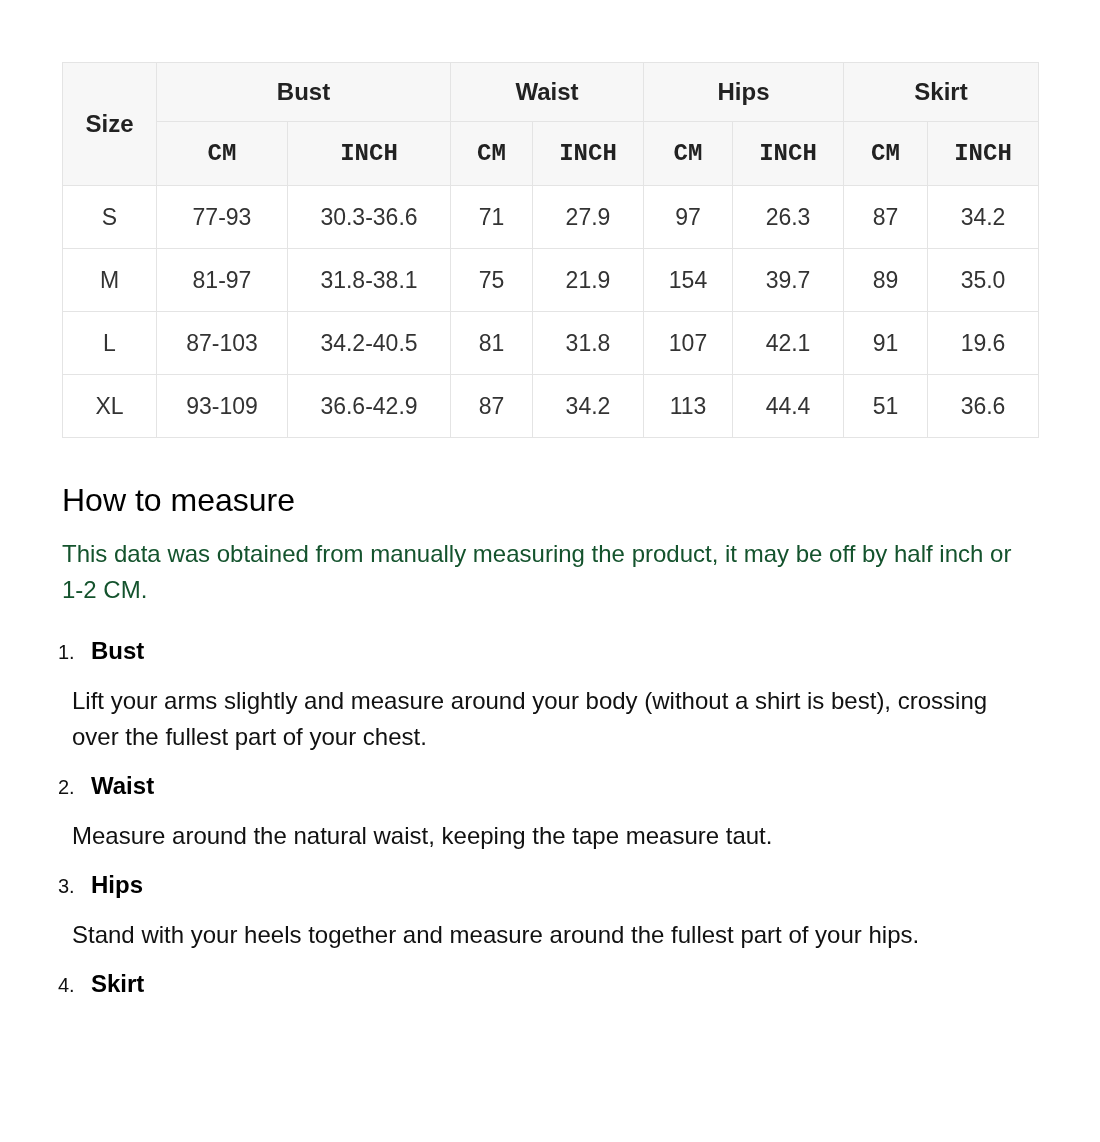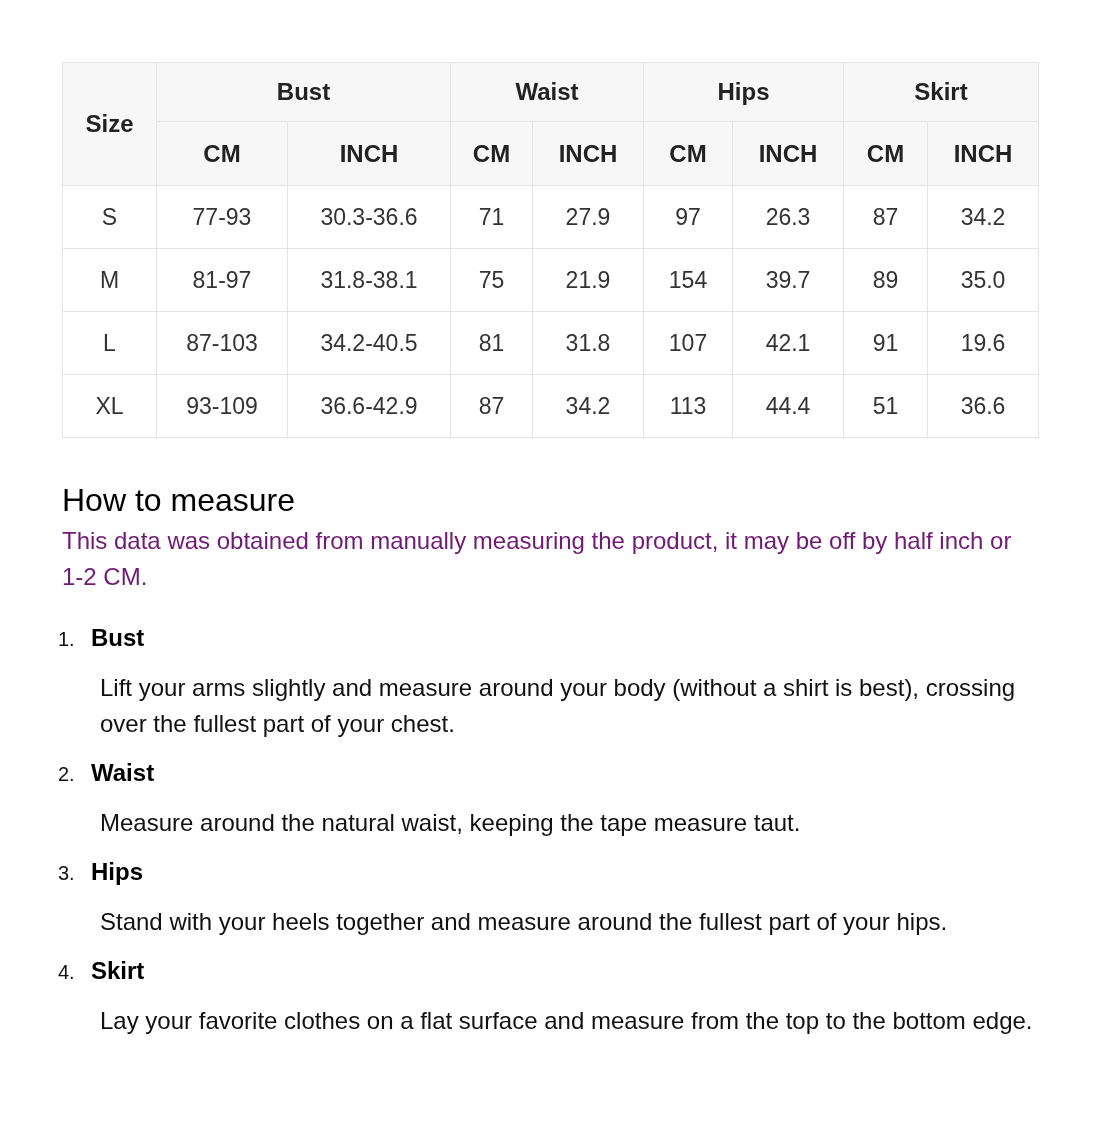--- a/index.html
+++ b/index.html
@@ -27,43 +27,43 @@
     text-align: center;
     vertical-align: middle;
   }
   .size-chart th {
     background: #f7f7f7;
     font-size: 24px;
     font-weight: bold;
     color: #222222;
   }
   .size-chart tr.group-row th { height: 59px; }
-  .size-chart tr.unit-row th  { height: 64px; }
+  .size-chart tr.unit-row th  { height: 64px; font-family: Liberation Mono, monospace; }
   .size-chart td {
     height: 63px;
     background: #ffffff;
     font-size: 23px;
     font-weight: normal;
     color: #333333;
   }
 
   
   .section-title {
     margin-top: 44px;
     font-size: 32px;
     line-height: 36px;
     font-weight: normal;
     color: #000000;
   }
   .intro {
-    margin-top: 5px;
+    margin-top: 18px;
     max-width: 976px;
     font-size: 24px;
     line-height: 36px;
-    color: #701a75;
+    color: #14532d;
   }
   .steps {
     margin-top: 28px;
     margin-left: -4px; 
   }
   .step-header {
     display: flex;
     align-items: baseline;
     margin-bottom: 16px;
   }
@@ -74,21 +74,21 @@
     line-height: 30px;
     color: #111111;
   }
   .step-title {
     font-size: 24px;
     line-height: 30px;
     font-weight: bold;
     color: #000000;
   }
   .step-desc {
-    margin-left: 42px;
+    margin-left: 14px;
     margin-bottom: 16px;
     max-width: 945px;
     font-size: 24px;
     line-height: 36px;
     color: #111111;
   }
 </style>
 </head>
 <body>
 
@@ -201,17 +201,16 @@
         <span class="step-title">Hips</span>
       </div>
       <p class="step-desc">Stand with your heels together and measure around the fullest part of your hips.</p>
     </div>
 
     <div class="step">
       <div class="step-header">
         <span class="step-number">4.</span>
         <span class="step-title">Skirt</span>
       </div>
-      <p class="step-desc">Lay your favorite clothes on a flat surface and measure from the top to the bottom edge.</p>
     </div>
 
   </div>
 </div>
 
 </body></html>

